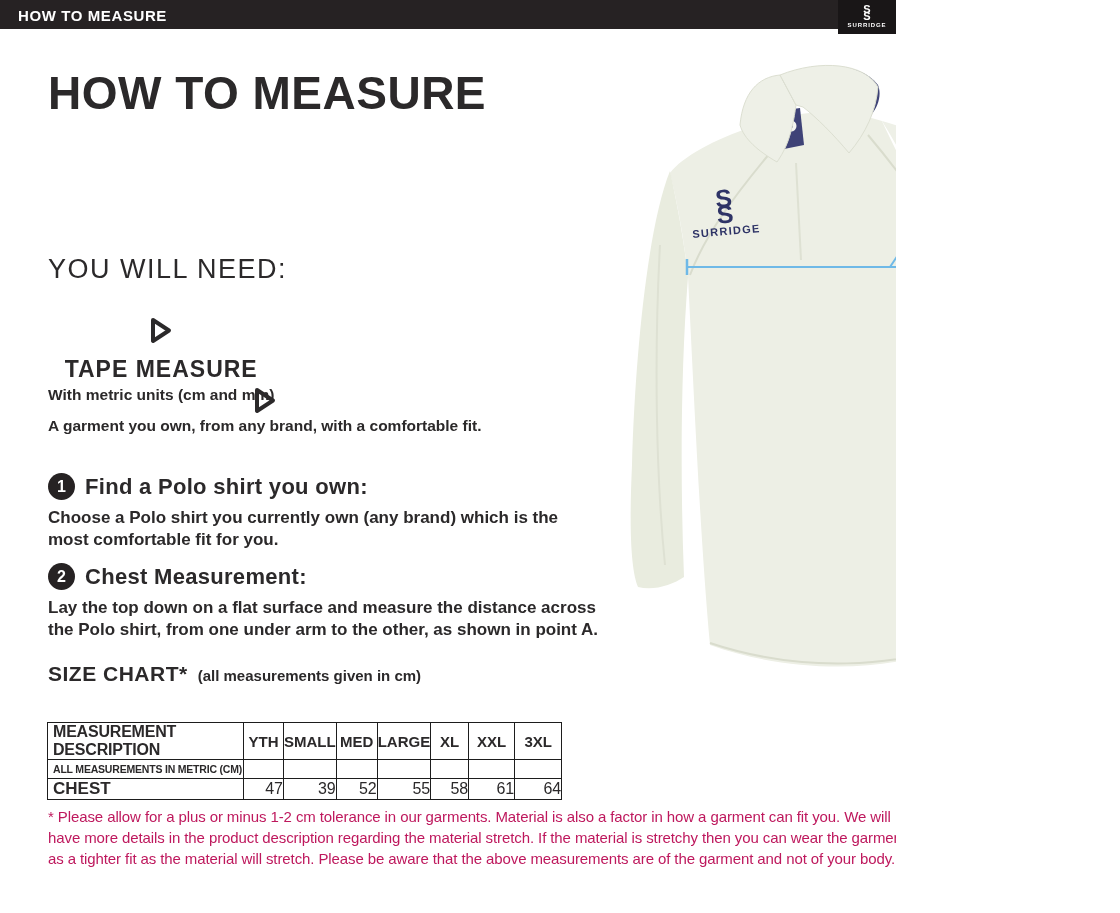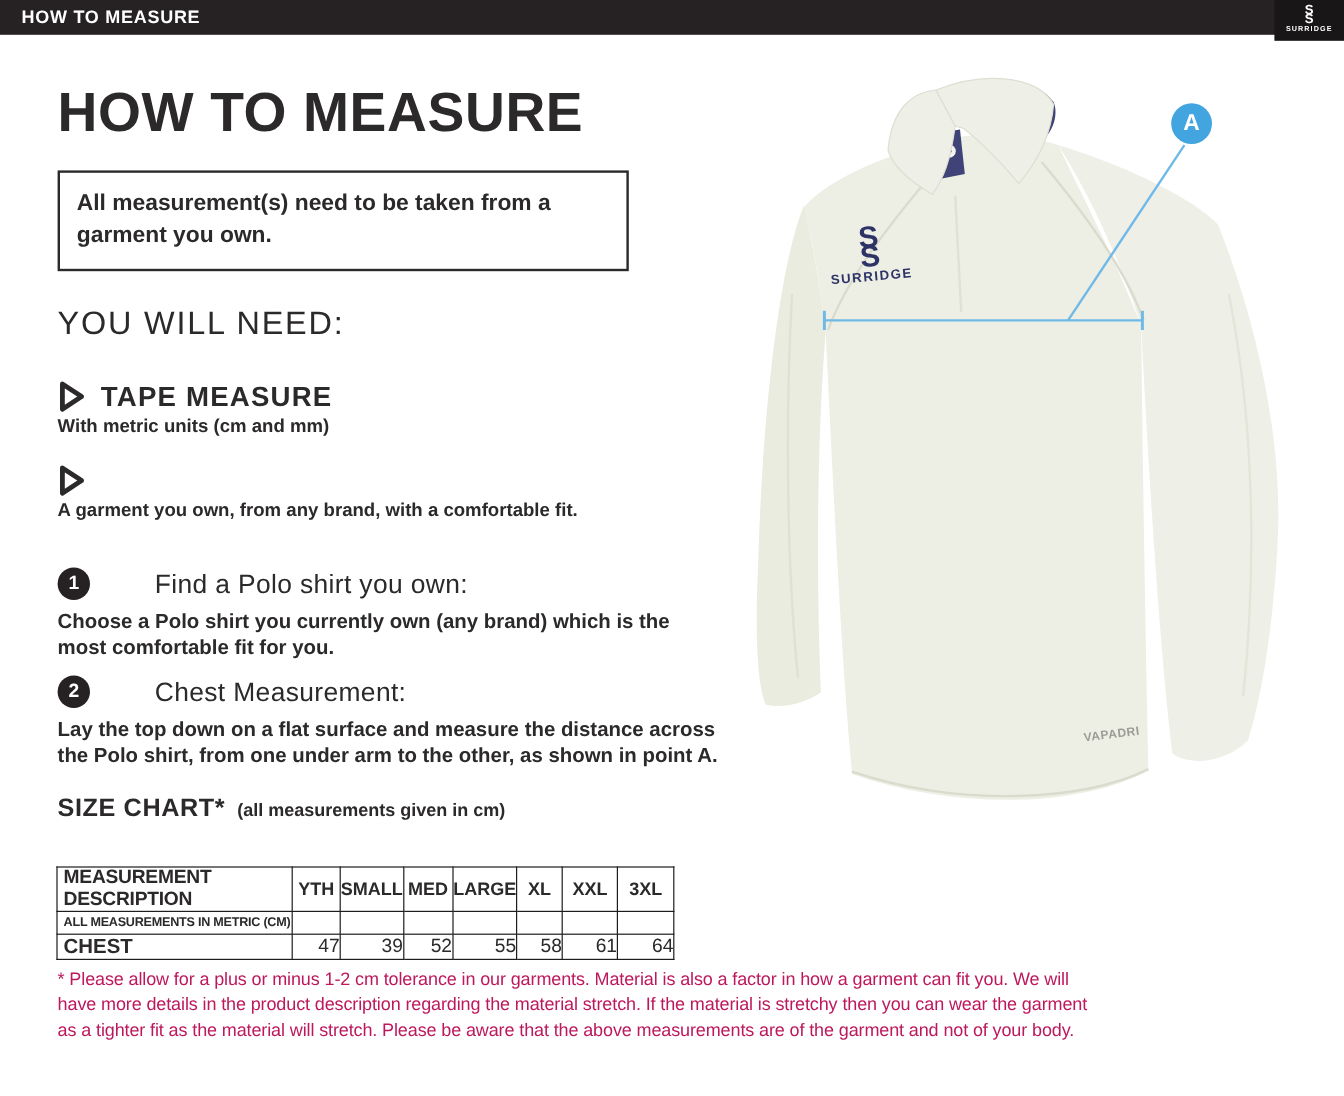--- a/index.html
+++ b/index.html
@@ -1,17 +1,17 @@
 <!DOCTYPE html>
 <html><head>
 <meta charset="utf-8">
 <style>
   html,body { margin:0; padding:0; background:#ffffff; }
   .canvas {
-    position:relative; width:1120px; height:913px; background:#ffffff;
+    position:relative; width:896px; height:913px; background:#ffffff;
     font-family:"Liberation Sans", sans-serif; color:#2b292a; overflow:hidden;
   }
   
   .topbar { position:absolute; left:0; top:0; width:1120px; height:29px; background:#262223; }
   .topbar-title { position:absolute; left:18px; top:50%; transform:translateY(-50%);
     color:#ffffff; font-size:15px; font-weight:700; letter-spacing:0.6px; }
   .logo-box { position:absolute; right:0; top:0; width:58px; height:34px; background:#191617;
     display:flex; flex-direction:column; align-items:center; justify-content:center; color:#fff; }
   .logo-ss { font-size:11px; font-weight:800; line-height:0.6; text-align:center; }
   .logo-word { font-size:6px; font-weight:700; letter-spacing:0.9px; margin-top:2px; }
@@ -20,31 +20,31 @@
   .page-title { position:absolute; left:48px; top:66px; margin:0;
     font-size:46px; font-weight:800; letter-spacing:0.5px; color:#2b292a; }
   .notice-box { position:absolute; left:48px; top:142px; width:444px;
     border:2px solid #2b292a; padding:13px 14px;
     font-size:19px; font-weight:700; line-height:1.42; }
   .ywn-heading { position:absolute; left:48px; top:254px;
     font-size:27px; font-weight:400; letter-spacing:1.5px; }
 
   .need-item { position:absolute; left:48px; }
   .need-1 { top:317px; } .need-2 { top:387px; }
-  .need-head { display:flex; align-items:center; gap:12px; }
+  .need-head { display:flex; align-items:center; gap:12px;flex-direction:column; }
   .tri-icon { width:24px; height:27px; display:block; }
   .need-title { font-size:23px; font-weight:700; letter-spacing:1px; }
   .need-desc { font-size:15.5px; font-weight:700; margin-top:3px; }
 
   .step-item { position:absolute; left:48px; }
   .step-1 { top:473px; } .step-2 { top:563px; }
   .step-head { display:flex; align-items:center; gap:10px; }
   .step-badge { width:27px; height:27px; border-radius:50%; background:#262223; color:#ffffff;
     font-size:16px; font-weight:700; display:flex; align-items:center; justify-content:center; flex:0 0 auto; }
-  .step-title { font-size:22px; font-weight:400; letter-spacing:0.3px;margin-left:44px; }
+  .step-title { font-size:22px; font-weight:700; letter-spacing:0.3px; }
   .step-desc { margin-top:7px; font-size:17px; font-weight:700; line-height:1.3; }
   .step-1 .step-desc { width:545px; }
   .step-2 .step-desc { width:570px; }
 
   .size-chart-head { position:absolute; left:48px; top:662px; display:flex; align-items:baseline; gap:10px; }
   .sc-title { font-size:21px; font-weight:800; letter-spacing:0.5px; }
   .sc-sub { font-size:15px; font-weight:700; }
 
   table.size-table { position:absolute; left:47px; top:722px; border-collapse:collapse; table-layout:fixed; }
   table.size-table th, table.size-table td { border:1.5px solid #1d1d1d; padding:0; }
@@ -77,23 +77,20 @@
 
   <div class="topbar">
     <div class="topbar-title">HOW TO MEASURE</div>
   </div>
   <div class="logo-box">
     <div class="logo-ss">S<br>S</div>
     <div class="logo-word">SURRIDGE</div>
   </div>
 
   <h1 class="page-title">HOW TO MEASURE</h1>
-  <div class="notice-box">
-    <span>All measurement(s) need to be taken from a garment you own.</span>
-  </div>
 
   <div class="ywn-heading">YOU WILL NEED:</div>
 
   <div class="need-item need-1">
     <div class="need-head">
       <svg class="tri-icon" viewBox="0 0 24 27">
         <path d="M4 3 L20 13.5 L4 24 Z" fill="none" stroke="#2b292a" stroke-width="4" stroke-linejoin="round"></path>
       </svg>
       <span class="need-title">TAPE MEASURE</span>
     </div>

